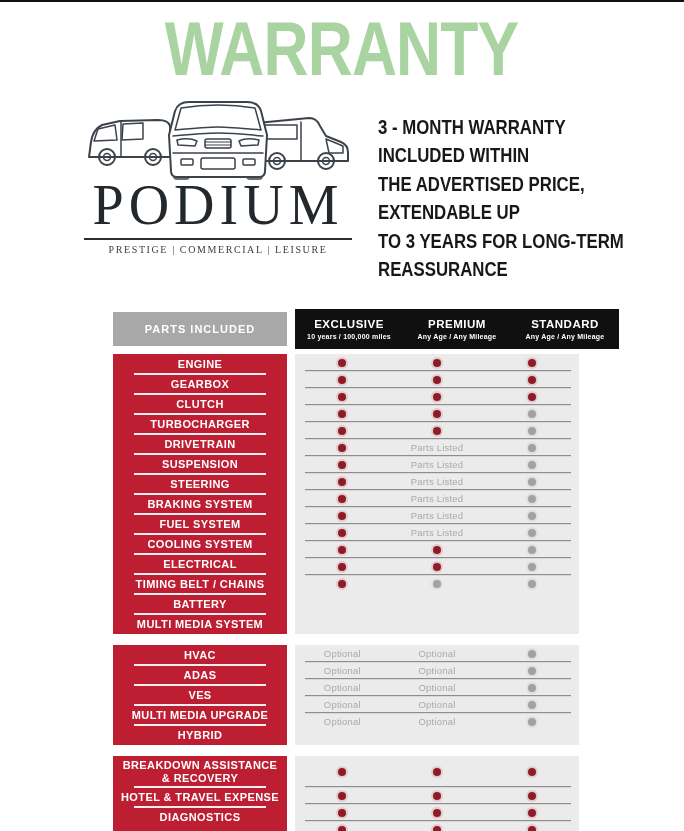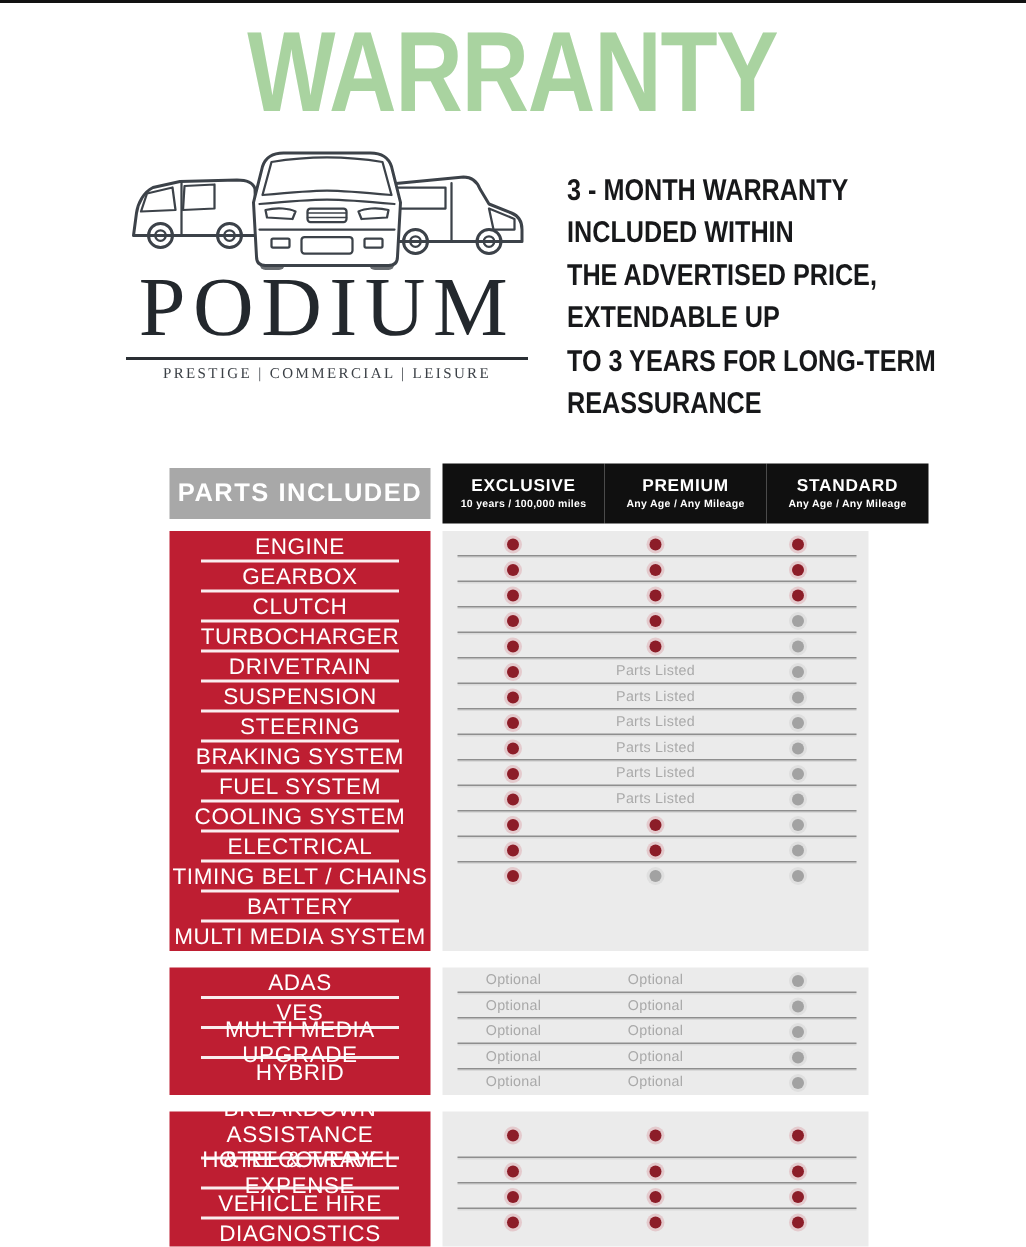--- a/index.html
+++ b/index.html
@@ -37,37 +37,37 @@
   .intro{
     margin:18px 0 0 26px;width:365px;
     font-weight:bold;font-size:20px;line-height:1.42;color:var(--ink);
     white-space:pre-line;transform:scaleX(0.84);transform-origin:left top;
   }
   
   .table{margin:26px 0 0 113px;width:466px;}
   .thead{display:flex;align-items:center;height:40px;}
   .parts-box{
     width:174px;height:34px;background:var(--graybox);color:#fff;
-    font-weight:bold;font-size:17px;letter-spacing:1px;
+    font-weight:bold;font-size:11px;letter-spacing:1px;
     display:flex;align-items:center;justify-content:center;flex:none;
   }
   .plans{display:flex;width:284px;margin-left:8px;justify-content:space-between;}
   .plan-box{
     width:108px;height:40px;background:var(--black);color:#fff;text-align:center;
     display:flex;flex-direction:column;justify-content:center;gap:3px;flex:none;
   }
   .plan-name{font-size:11.5px;font-weight:bold;letter-spacing:0.5px;}
   .plan-sub{font-size:7px;font-weight:bold;letter-spacing:0.2px;}
   .block{display:flex;margin-top:5px;}
   .block + .block{margin-top:11px;}
   .labels{width:174px;background:var(--red);flex:none;}
   .panel{width:284px;margin-left:8px;background:var(--panel);flex:none;}
   .lrow{
     height:20px;display:flex;align-items:center;justify-content:center;
-    color:#fff;font-weight:normal;font-size:15px;letter-spacing:0.4px;
+    color:#fff;font-weight:bold;font-size:11px;letter-spacing:0.4px;
     text-align:center;position:relative;white-space:pre-line;line-height:1.15;
   }
   .lrow:not(:first-child)::before{
     content:"";position:absolute;top:-1px;left:12%;right:12%;height:2px;
     background:rgba(255,255,255,0.92);
   }
   .prow{height:17px;display:flex;position:relative;}
   .prow:not(:first-child)::before{
     content:"";position:absolute;top:-1px;left:10px;right:8px;height:1px;
     background:#8e8e8e;box-shadow:0 1px 0 #d9d9d9;
@@ -325,20 +325,21 @@
               <div class="dot gray"></div>
             </div>
             <div class="cell">
               <div class="dot gray"></div>
             </div>
           </div>
         </div>
       </div>
       <div class="block">
         <div class="labels">
+          <div class="lrow">HVAC</div>
           <div class="lrow">ADAS</div>
           <div class="lrow">VES</div>
           <div class="lrow">MULTI MEDIA UPGRADE</div>
           <div class="lrow">HYBRID</div>
         </div>
         <div class="panel">
           <div class="prow">
             <div class="cell">
               <div class="ctext">Optional</div>
             </div>
@@ -393,21 +394,20 @@
               <div class="dot gray"></div>
             </div>
           </div>
         </div>
       </div>
       <div class="block">
         <div class="labels">
           <div class="lrow tall">BREAKDOWN ASSISTANCE
 &amp; RECOVERY</div>
           <div class="lrow">HOTEL &amp; TRAVEL EXPENSE</div>
-          <div class="lrow">VEHICLE HIRE</div>
           <div class="lrow">DIAGNOSTICS</div>
         </div>
         <div class="panel">
           <div class="prow tall">
             <div class="cell">
               <div class="dot red"></div>
             </div>
             <div class="cell">
               <div class="dot red"></div>
             </div>

